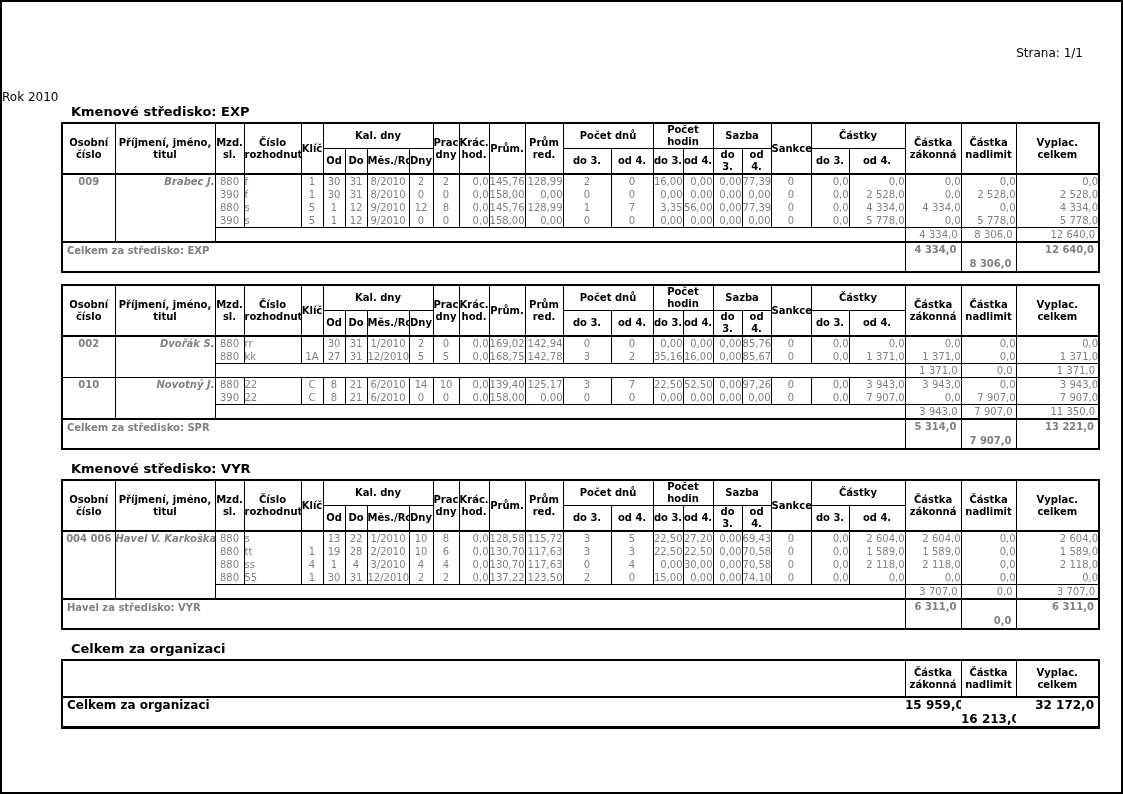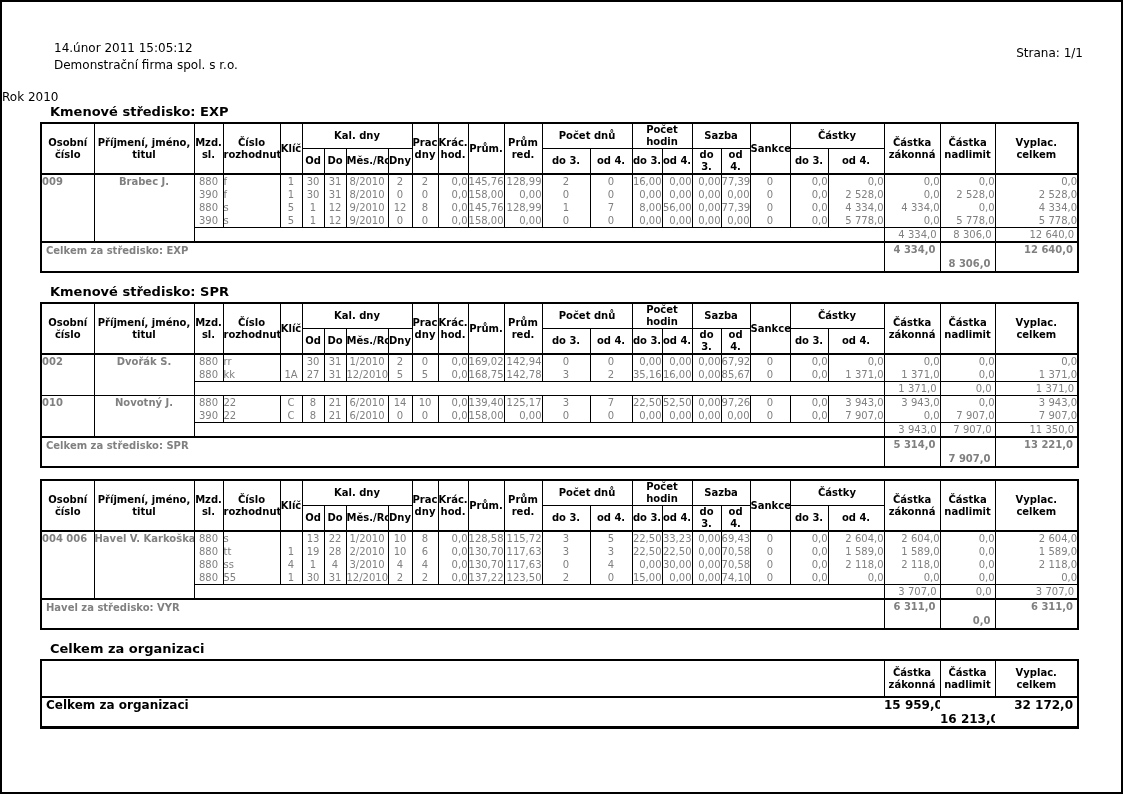--- a/index.html
+++ b/index.html
@@ -6,41 +6,41 @@
   .page{position:relative;width:1123px;height:794px;box-sizing:border-box;
         border:2px solid #000;background:#fff;overflow:hidden;}
 
   
   .hdr-left{position:absolute;left:52px;top:38px;font-size:12px;color:#000;line-height:17px;}
   .hdr-title{position:absolute;left:0;top:44px;width:100%;text-align:center;
              font-size:21px;font-weight:bold;color:#000;}
   .hdr-sub{position:absolute;left:0;top:88px;width:100%;font-size:12px;color:#000;}
   .hdr-page{position:absolute;right:38px;top:44px;font-size:12px;color:#000;}
 
-  .content{position:absolute;left:38px;top:102px;width:1037px;}
+  .content{position:absolute;left:59px;top:102px;width:1037px;}
 
   .sec-heading{font-size:13px;font-weight:bold;color:#000;margin:0 0 3px 10px;}
 
   table.rt{border-collapse:collapse;table-layout:fixed;width:1037px;
            border:2px solid #000;margin-bottom:11px;}
   table.rt th,table.rt td{box-sizing:border-box;overflow:hidden;white-space:nowrap;padding:0;}
   table.rt thead th{border:1px solid #000;font-size:10px;font-weight:bold;color:#000;
                     text-align:center;vertical-align:middle;white-space:pre-line;line-height:12px;}
   table.rt thead{border-bottom:2px solid #000;}
   table.rt thead tr.h1 th{height:19px;}
   table.rt thead tr.h2 th{height:18px;}
   th.al{text-align:left;padding-left:4px;}
   th.vt{vertical-align:top;padding-top:2px;}
 
   table.rt tbody td{border-left:1px solid #000;border-right:1px solid #000;
                     font-size:10px;color:#808080;height:13px;line-height:13px;}
   td.num,td.name{font-size:11px;font-weight:bold;color:#000;vertical-align:top;
                  border-bottom:1px solid #000;white-space:pre-line;line-height:13px;}
-  td.num{text-align:left;}
-  td.name{text-align:center;padding-left:5px;}
+  td.num{text-align:center;}
+  td.name{text-align:right;padding-left:5px;font-style:italic;}
   td.ca{text-align:center;}
   td.la{text-align:left;padding-left:3px;}
   td.ra{text-align:right;padding-right:3px;}
   tr.subtotal td{border-top:1px solid #000;border-bottom:1px solid #000;
                  text-align:right;padding-right:3px;}
   tr.sectotal td{border:none;border-top:2px solid #000;color:#000;
                  font-size:12px;font-weight:bold;vertical-align:top;}
   tr.sectotal td.lbl{text-align:left;padding-left:4px;line-height:15px;}
   tr.sectotal td div{height:14px;line-height:14px;text-align:right;padding-right:4px;}
 
@@ -51,24 +51,20 @@
                      color:#000;text-align:center;vertical-align:middle;white-space:pre-line;line-height:12px;}
   table.org thead{border-bottom:2px solid #000;}
   table.org tbody td{border:none;color:#000;font-size:12px;font-weight:bold;vertical-align:top;}
   table.org td.lbl{text-align:left;padding-left:4px;line-height:15px;}
   table.org tbody td div{height:14px;line-height:14px;text-align:right;padding-right:4px;}
 </style>
 </head>
 <body>
 
 <div class="page">
-  <div class="hdr-left">
-    <div>14.únor 2011  15:05:12</div>
-    <div>Demonstrační firma spol. s r.o.</div>
-  </div>
   <div class="hdr-sub">Rok 2010</div>
   <div class="hdr-page">Strana: 1/1</div>
 
   <div class="content" id="sections">
       <div class="sec-heading">Kmenové středisko: EXP</div>
       <table class="rt">
         <colgroup>
           <col style="width: 53px;">
           <col style="width: 100px;">
           <col style="width: 29px;">
@@ -201,21 +197,21 @@
             <td class="ca">1</td>
             <td class="ca">12</td>
             <td class="ca">9/2010</td>
             <td class="ca">12</td>
             <td class="ca">8</td>
             <td class="ra">0,0</td>
             <td class="ra">145,76</td>
             <td class="ra">128,99</td>
             <td class="ca">1</td>
             <td class="ca">7</td>
-            <td class="ra">8,00</td>
+            <td class="ra">3,35</td>
             <td class="ra">56,00</td>
             <td class="ra">0,00</td>
             <td class="ra">77,39</td>
             <td class="ca">0</td>
             <td class="ra">0,0</td>
             <td class="ra">4 334,0</td>
             <td class="ra">4 334,0</td>
             <td class="ra">0,0</td>
             <td class="ra">4 334,0</td>
           </tr>
@@ -260,21 +256,20 @@
               <div>&nbsp;</div>
               <div>8 306,0</div>
             </td>
             <td>
               <div>12 640,0</div>
               <div>&nbsp;</div>
             </td>
           </tr>
         </tbody>
       </table>
-      <div class="sec-heading">Kmenové středisko: SPR</div>
       <table class="rt">
         <colgroup>
           <col style="width: 53px;">
           <col style="width: 100px;">
           <col style="width: 29px;">
           <col style="width: 57px;">
           <col style="width: 22px;">
           <col style="width: 22px;">
           <col style="width: 22px;">
           <col style="width: 42px;">
@@ -355,21 +350,21 @@
             <td class="ca">2</td>
             <td class="ca">0</td>
             <td class="ra">0,0</td>
             <td class="ra">169,02</td>
             <td class="ra">142,94</td>
             <td class="ca">0</td>
             <td class="ca">0</td>
             <td class="ra">0,00</td>
             <td class="ra">0,00</td>
             <td class="ra">0,00</td>
-            <td class="ra">67,92</td>
+            <td class="ra">85,76</td>
             <td class="ca">0</td>
             <td class="ra">0,0</td>
             <td class="ra">0,0</td>
             <td class="ra">0,0</td>
             <td class="ra">0,0</td>
             <td class="ra">0,0</td>
           </tr>
           <tr>
             <td class="ca">880</td>
             <td class="la">kk</td>
@@ -469,20 +464,21 @@
               <div>&nbsp;</div>
               <div>7 907,0</div>
             </td>
             <td>
               <div>13 221,0</div>
               <div>&nbsp;</div>
             </td>
           </tr>
         </tbody>
       </table>
+      <div class="sec-heading">Kmenové středisko: VYR</div>
       <table class="rt">
         <colgroup>
           <col style="width: 53px;">
           <col style="width: 100px;">
           <col style="width: 29px;">
           <col style="width: 57px;">
           <col style="width: 22px;">
           <col style="width: 22px;">
           <col style="width: 22px;">
           <col style="width: 42px;">
@@ -563,21 +559,21 @@
             <td class="ca">22</td>
             <td class="ca">1/2010</td>
             <td class="ca">10</td>
             <td class="ca">8</td>
             <td class="ra">0,0</td>
             <td class="ra">128,58</td>
             <td class="ra">115,72</td>
             <td class="ca">3</td>
             <td class="ca">5</td>
             <td class="ra">22,50</td>
-            <td class="ra">33,23</td>
+            <td class="ra">27,20</td>
             <td class="ra">0,00</td>
             <td class="ra">69,43</td>
             <td class="ca">0</td>
             <td class="ra">0,0</td>
             <td class="ra">2 604,0</td>
             <td class="ra">2 604,0</td>
             <td class="ra">0,0</td>
             <td class="ra">2 604,0</td>
           </tr>
           <tr>

